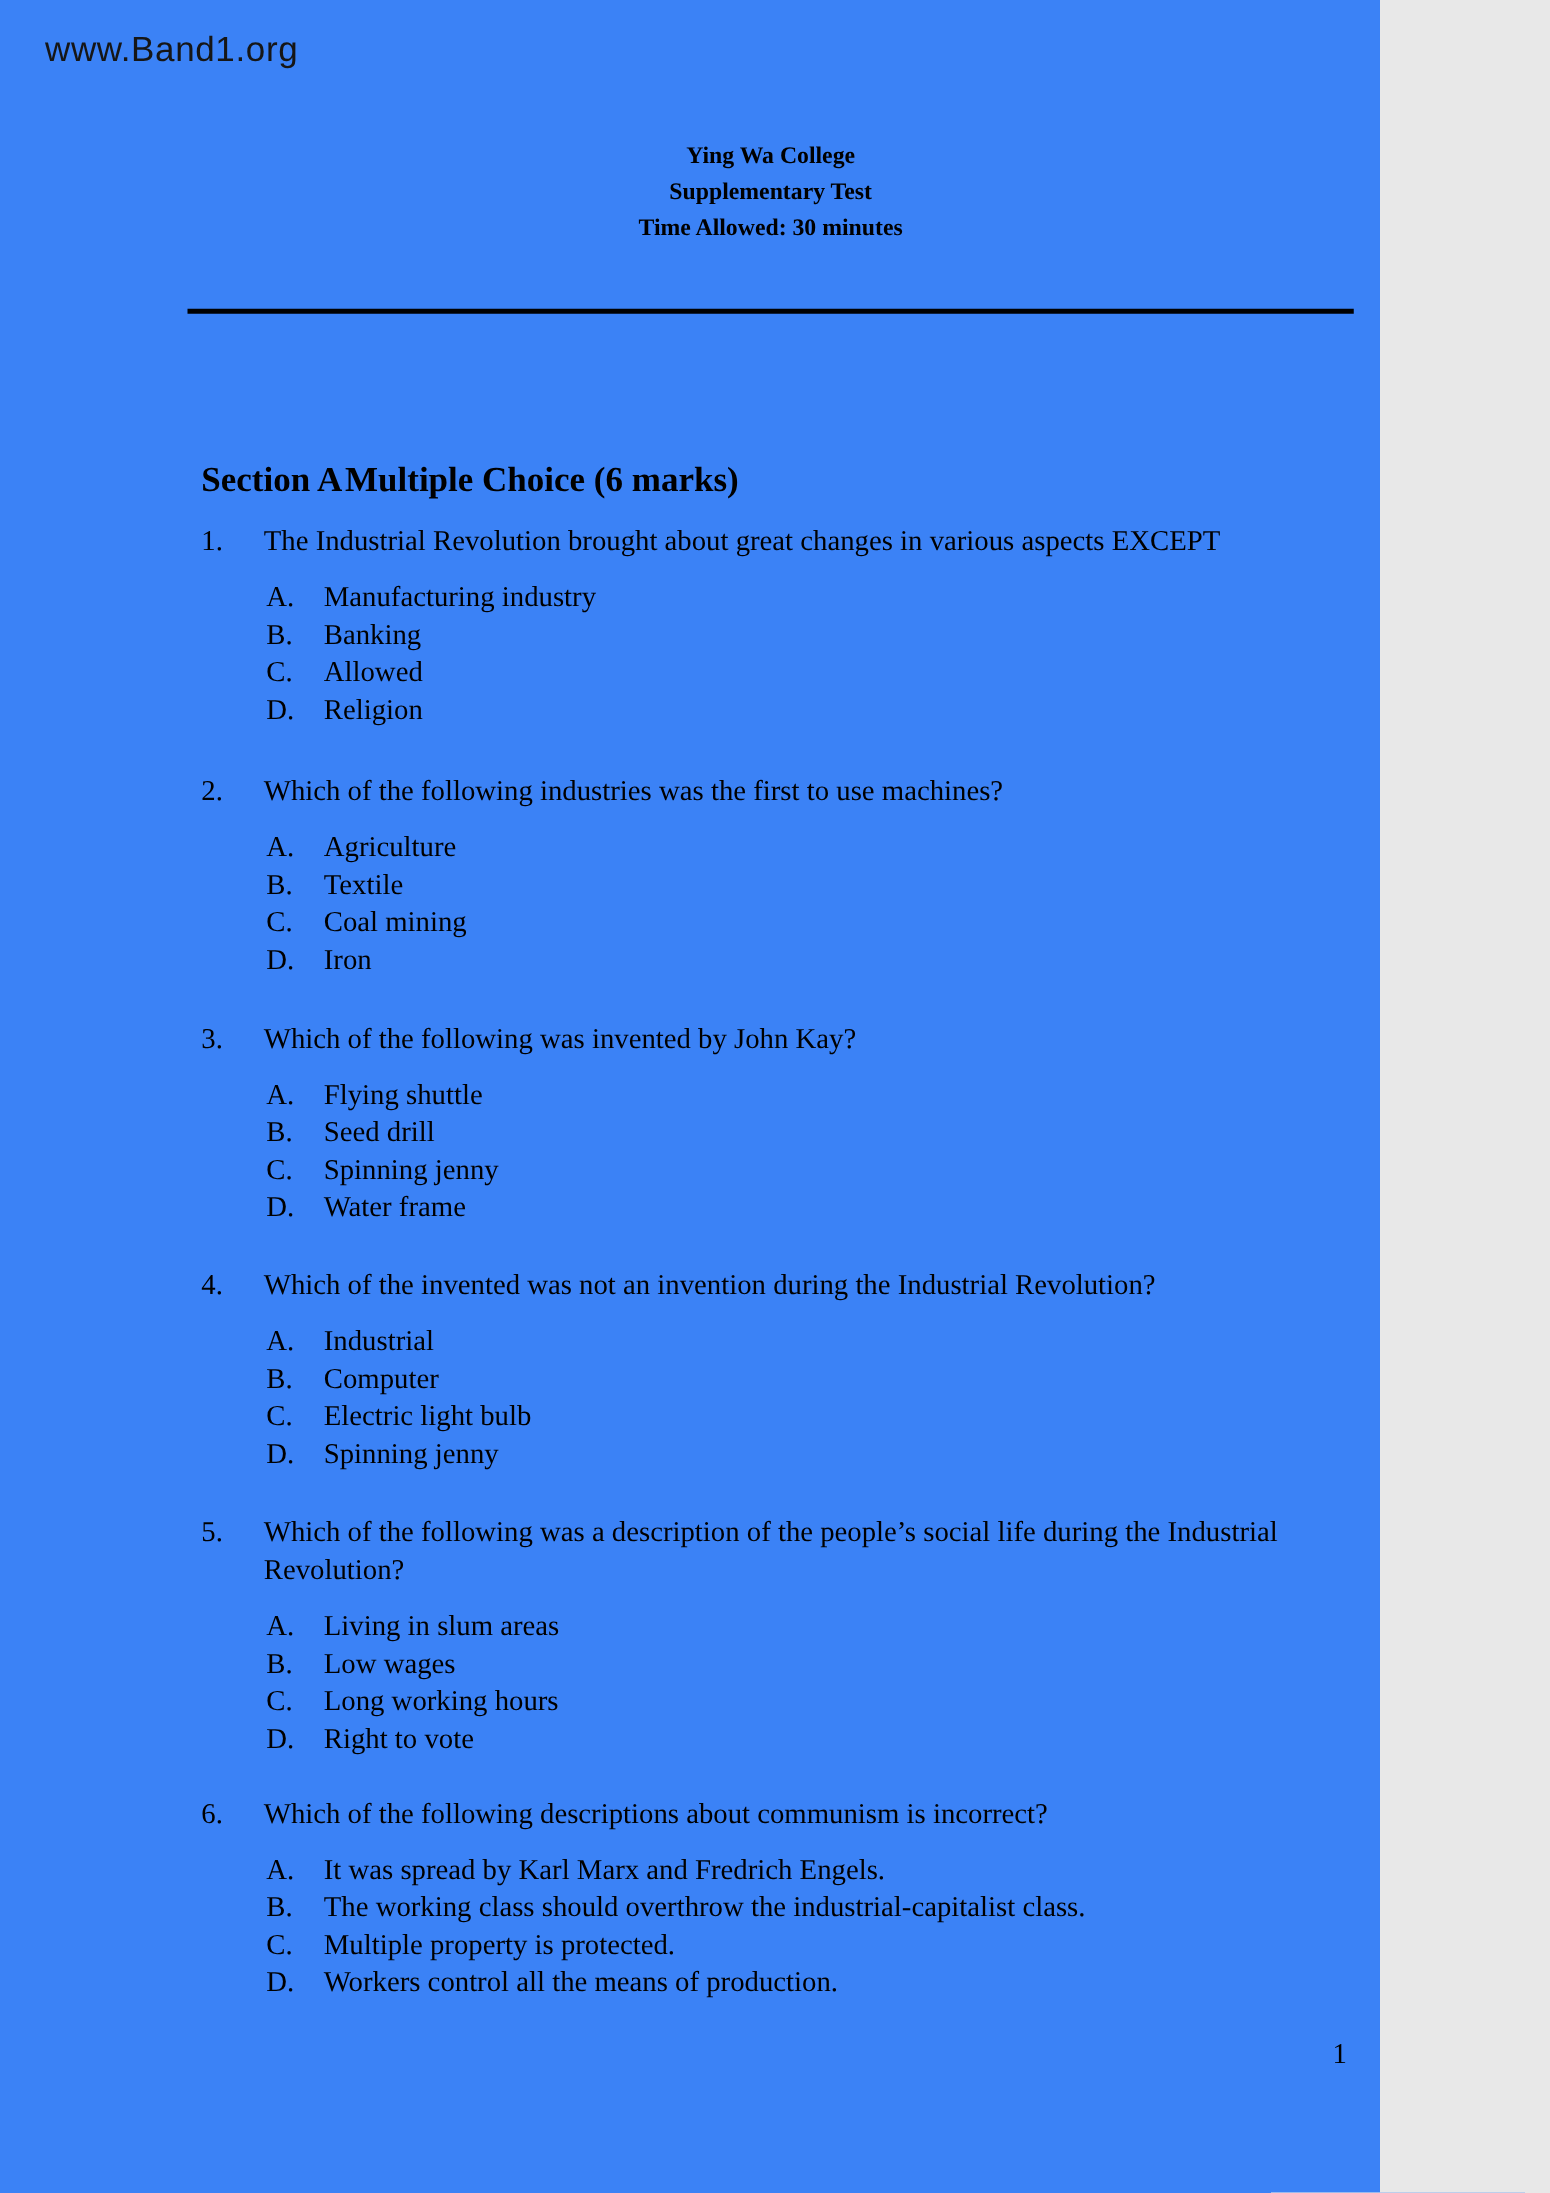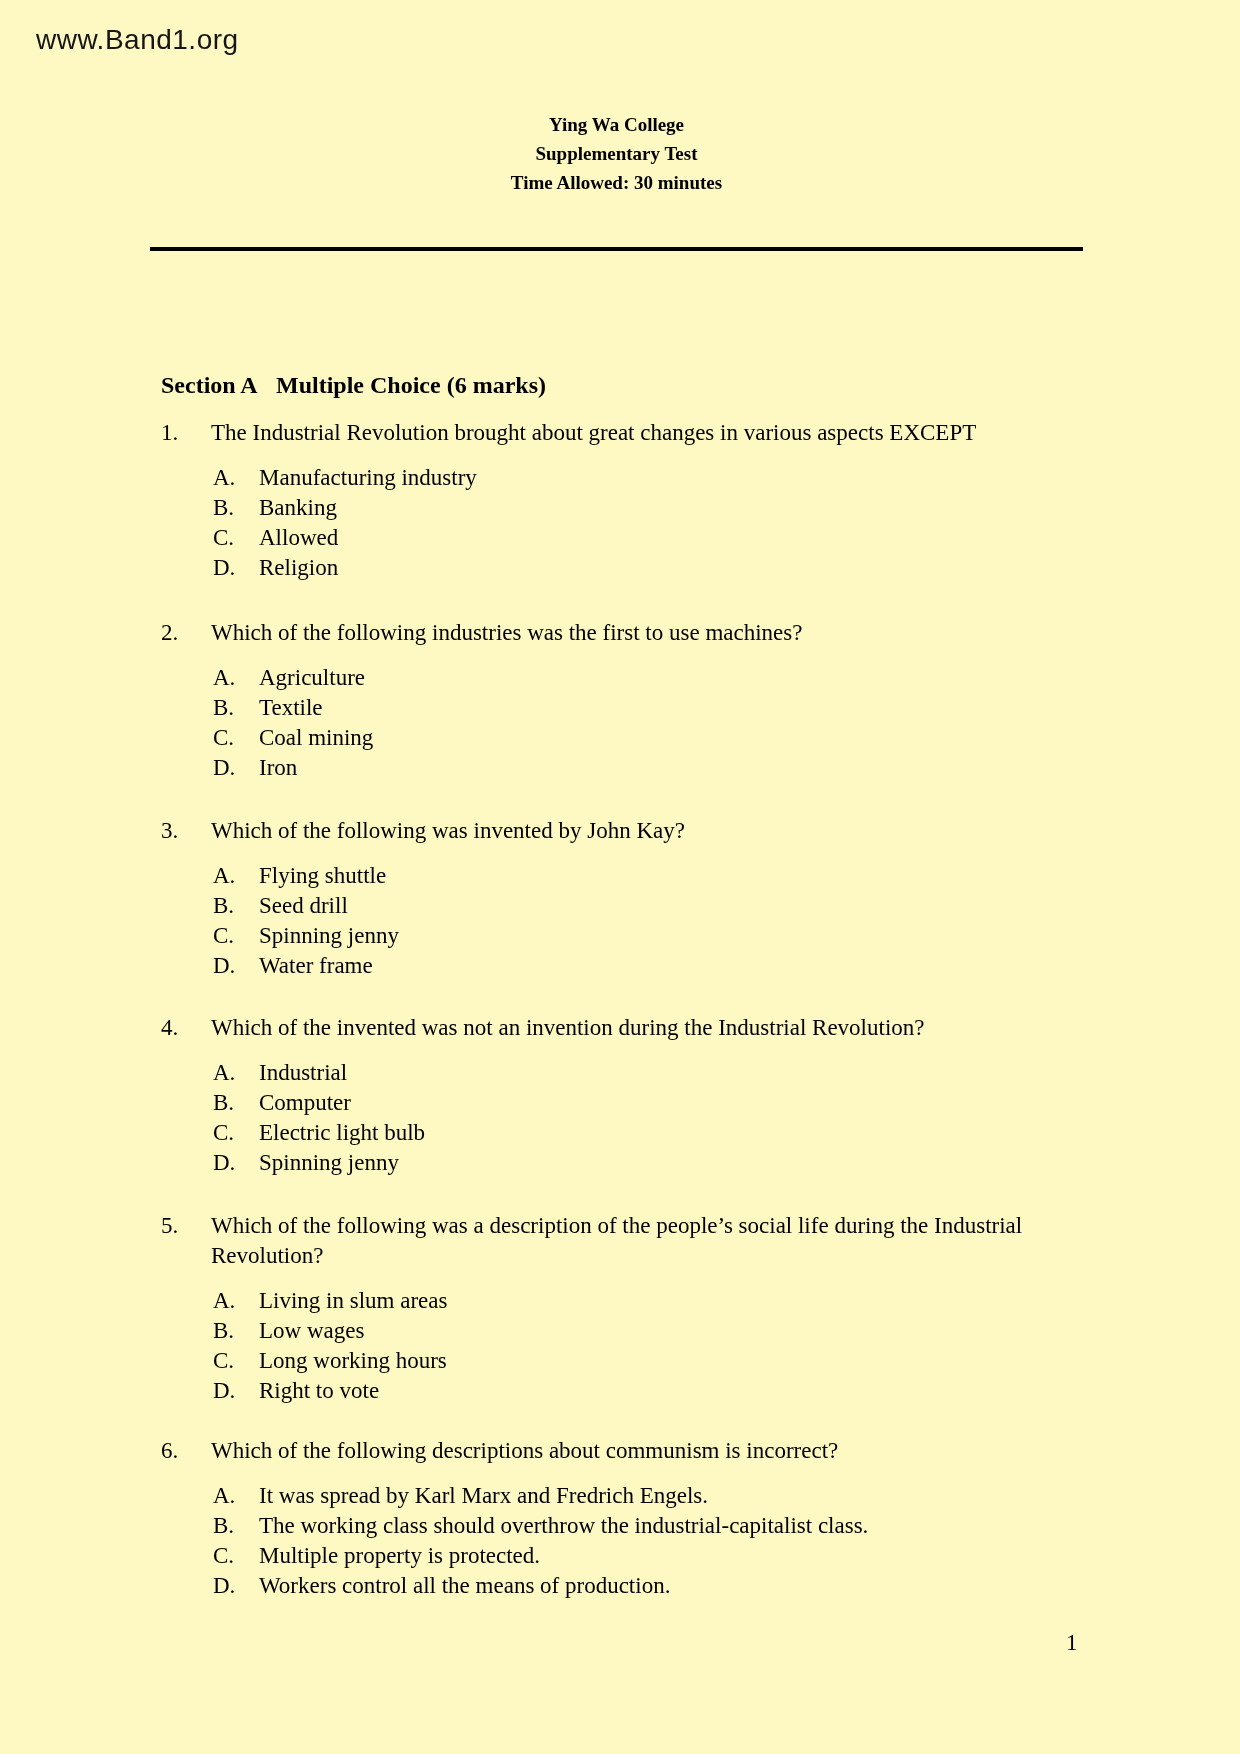--- a/index.html
+++ b/index.html
@@ -2,23 +2,23 @@
 <html><head>
 <meta charset="utf-8">
 <style>
   html, body {
     margin: 0;
     padding: 0;
     background: #e8e8e8;
   }
   .page {
     position: relative;
-    width: 1240px;
+    width: 1104px;
     height: 1754px;
-    background: #fef9c3;
+    background: #3b82f6;
     font-family: "Liberation Serif", "DejaVu Serif", serif;
     color: #000000;
     overflow: hidden;
     text-decoration: underline;
   }
   .watermark {
     position: absolute;
     left: 36px;
     top: 24px;
     font-family: "Liberation Sans", "DejaVu Sans", sans-serif;
@@ -57,21 +57,21 @@
   .name-blank { position: absolute; left: 236px; top: -2px; width: 330px; height: 32px; border-bottom: 3px solid #000; }
   .class-lbl  { position: absolute; left: 663px; top: 0; }
   .class-blank{ position: absolute; left: 742px; top: -2px; width: 134px; height: 32px; border-bottom: 3px solid #000; }
   .paren-open { position: absolute; left: 884px; top: 0; }
   .paren-close{ position: absolute; left: 961px; top: 0; }
   .section-head {
     position: absolute;
     top: 370px;
     left: 161px;
     width: 930px;
-    font-size: 24px;
+    font-size: 28px;
     font-weight: bold;
     line-height: 30px;
   }
   .sec-title { position: absolute; left: 115px; top: 0; white-space: nowrap; }
   .q {
     position: absolute;
     left: 161px;
     width: 930px;
     font-size: 23px;
     line-height: 30px;

